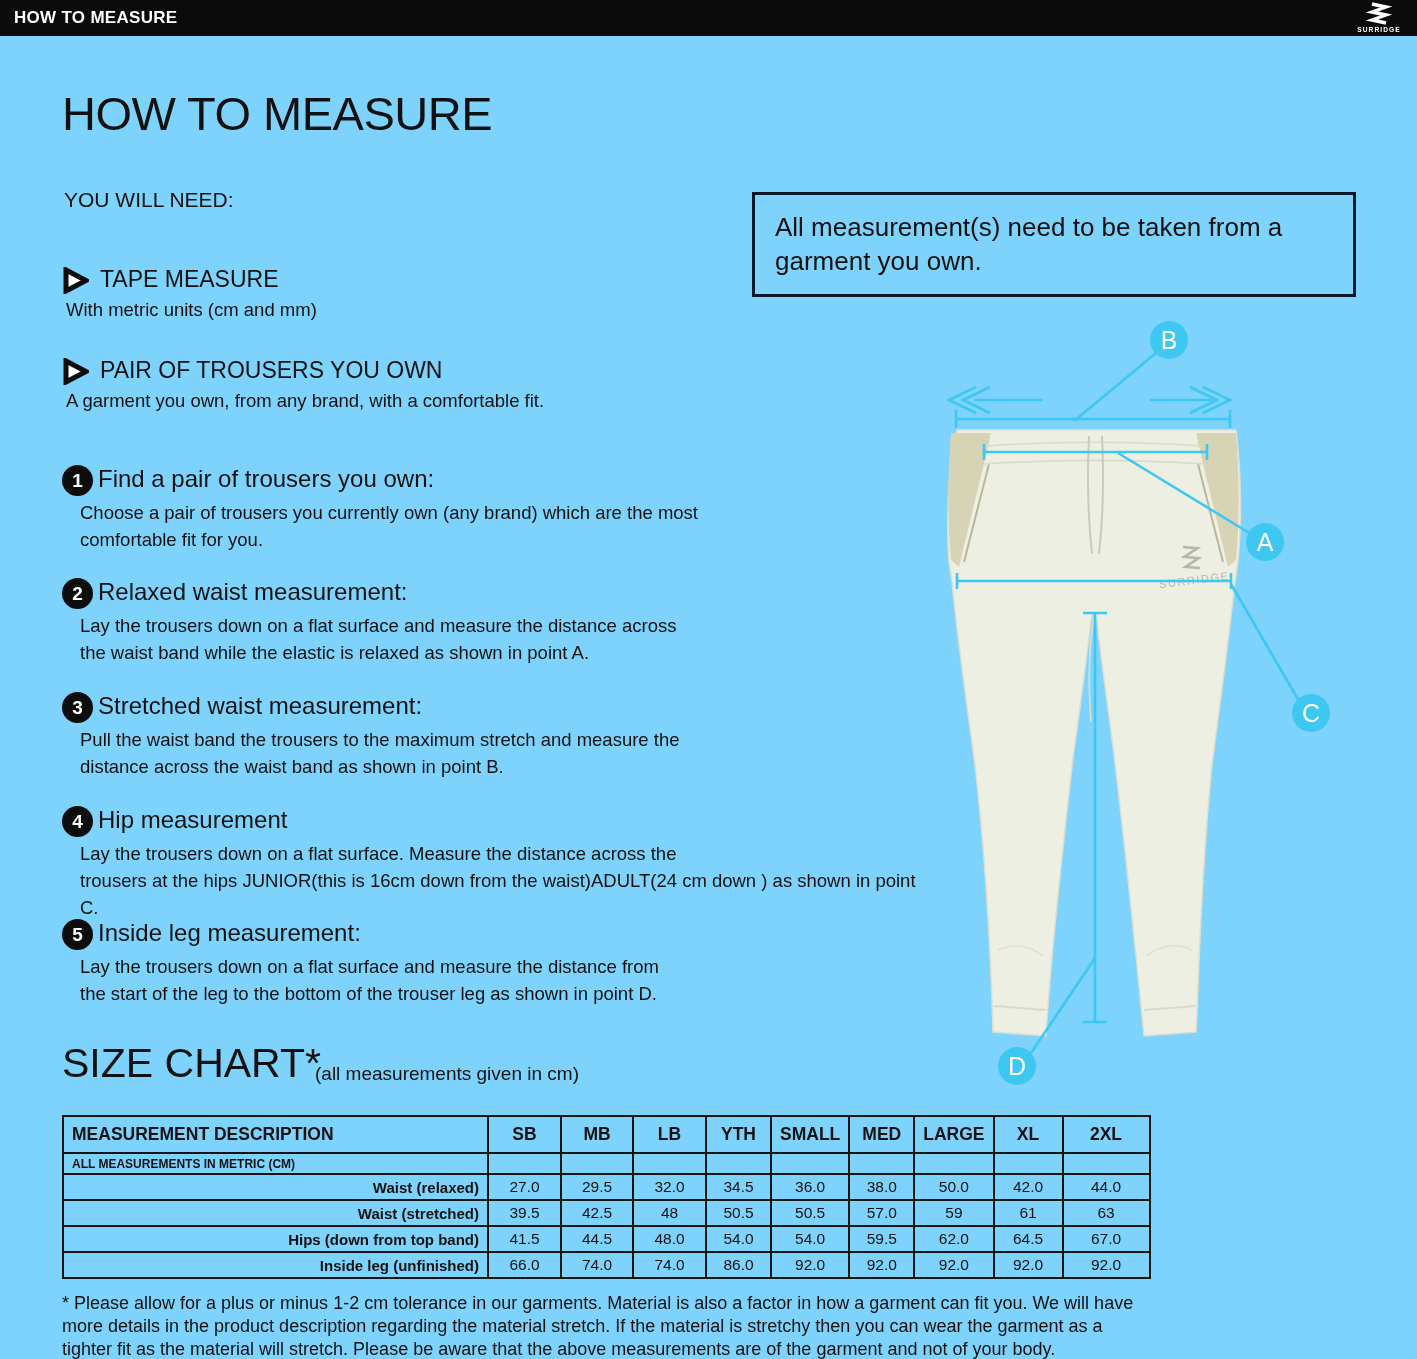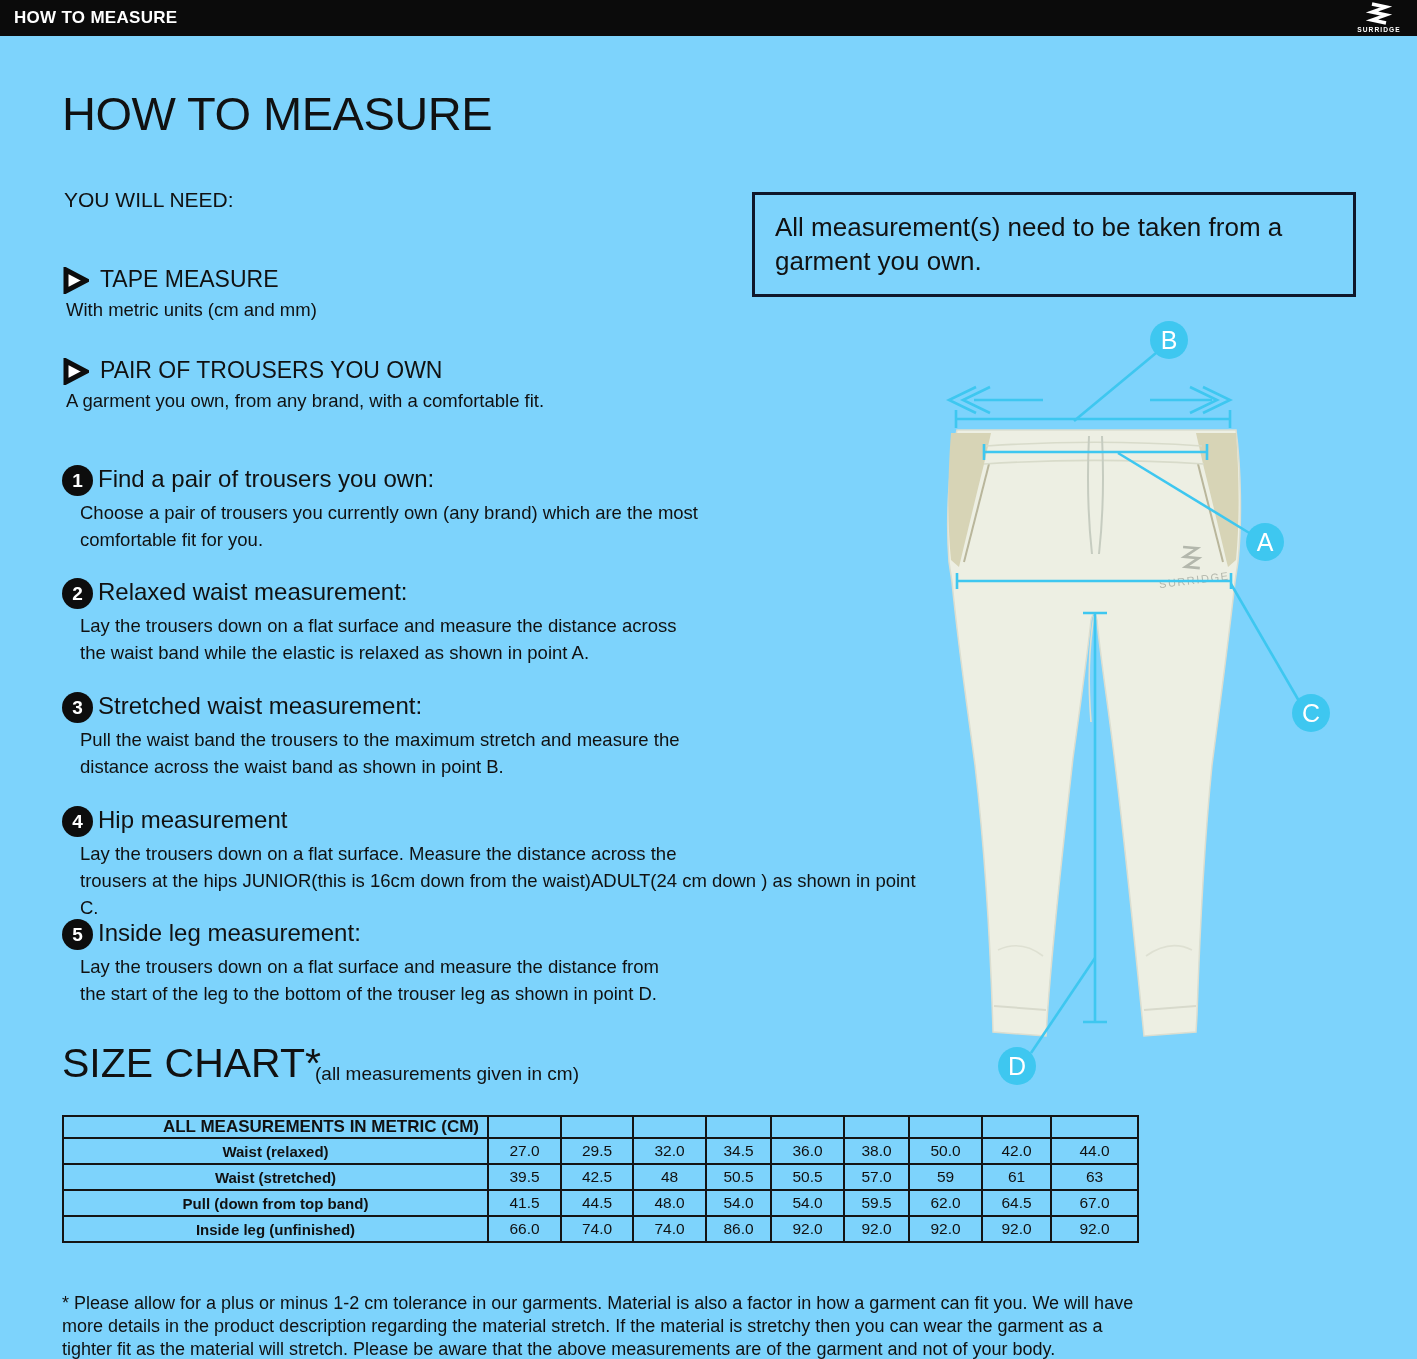--- a/index.html
+++ b/index.html
@@ -33,23 +33,23 @@
               padding:15px 20px; font-size:26px; line-height:34px; white-space:pre-line; }
   
   .diagram { position:absolute; left:930px; top:300px; width:440px; height:800px; }
   
   .sc-heading { position:absolute; left:62px; top:1040px; font-size:41px; font-weight:400; }
   .sc-sub { position:absolute; left:315px; top:1063px; font-size:19px; }
   table.sc { position:absolute; left:62px; top:1115px; border-collapse:collapse; table-layout:fixed; }
   table.sc td, table.sc th { border:2px solid #141414; padding:0 8px; overflow:hidden; }
   table.sc th { font-size:17.5px; font-weight:700; text-align:center; height:37px; }
   table.sc th.desc { text-align:left; }
-  tr.metric td { font-size:17px; font-weight:700; height:21px;text-align:right; }
+  tr.metric td { font-size:12px; font-weight:700; height:21px; }
   tr.data td { font-size:15.5px; text-align:center; height:26px; }
-  tr.data td.lbl { text-align:center; font-weight:700; font-size:15px;border-radius:13px; }
+  tr.data td.lbl { text-align:right; font-weight:700; font-size:15px;border-radius:13px; }
   
   .footnote { position:absolute; left:62px; top:1292px; width:1150px; font-size:18px; line-height:23px; white-space:pre-line; }
 </style>
 </head>
 <body>
 
 <div class="page">
 
   <div class="topbar">
     <div class="topbar-title">HOW TO MEASURE</div>
@@ -187,20 +187,32 @@
         <col style="width:72px">
         <col style="width:73px">
       <col style="width:65px">
         <col style="width:73px">
         <col style="width:65px">
         <col style="width:73px">
       <col style="width:69px">
         <col style="width:87px">
     </colgroup>
     <tbody>
+        <tr>
+      <th class="desc">MEASUREMENT DESCRIPTION</th>
+      <th>SB</th>
+      <th>MB</th>
+      <th>LB</th>
+      <th>YTH</th>
+      <th>SMALL</th>
+      <th>MED</th>
+      <th>LARGE</th>
+      <th>XL</th>
+      <th>2XL</th>
+    </tr>
     <tr class="metric">
       <td>ALL MEASUREMENTS IN METRIC (CM)</td>
       <td></td>
           <td></td>
           <td></td>
           <td></td>
           <td></td>
           <td></td>
           <td></td>
           <td></td>
@@ -224,21 +236,21 @@
       <td>42.5</td>
       <td>48</td>
       <td>50.5</td>
       <td>50.5</td>
       <td>57.0</td>
       <td>59</td>
       <td>61</td>
       <td>63</td>
     </tr>
     <tr class="data">
-      <td class="lbl">Pull (down from top band)</td>
+      <td class="lbl">Hips (down from top band)</td>
       <td>41.5</td>
       <td>44.5</td>
       <td>48.0</td>
       <td>54.0</td>
       <td>54.0</td>
       <td>59.5</td>
       <td>62.0</td>
       <td>64.5</td>
       <td>67.0</td>
     </tr>

